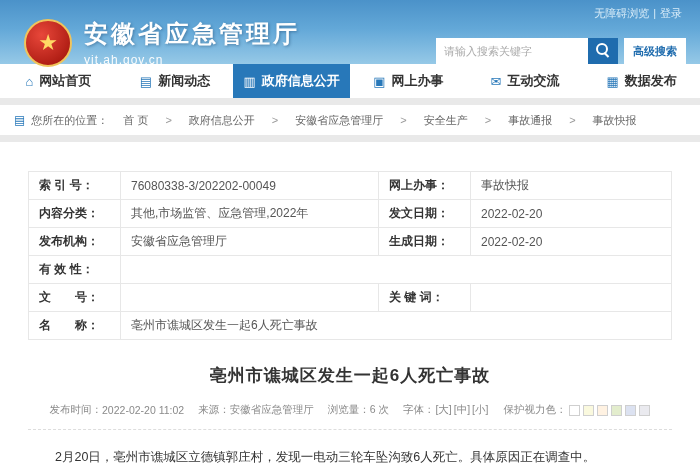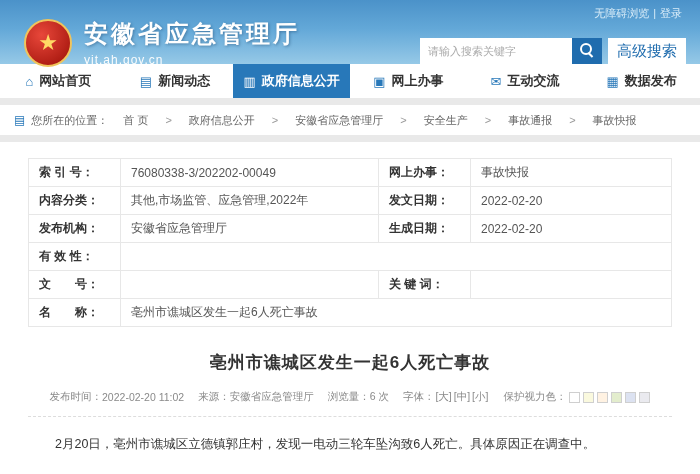--- a/index.html
+++ b/index.html
@@ -25,40 +25,40 @@
     font-size:11px; color:#333; background:#fff; }
   .search input::placeholder { color:#aaa; }
   .search-btn { width:30px; height:26px; background:#1f6cae; border:none; cursor:pointer;
     position:relative; }
   .mag { position:absolute; left:8px; top:5px; width:14px; height:14px; }
   .mag::before { content:""; position:absolute; left:0; top:0; width:8px; height:8px;
     border:2px solid #fff; border-radius:50%; }
   .mag::after { content:""; position:absolute; left:9px; top:9px; width:6px; height:2px;
     background:#fff; transform:rotate(45deg); transform-origin:0 0; }
   .adv-search { height:26px; margin-left:6px; background:#fff; color:#1f6cae;
-    font-size:15px; font-weight:normal; border:none; padding:0 9px; cursor:pointer; }
+    font-size:11px; font-weight:bold; border:none; padding:0 9px; cursor:pointer; }
 
   
   .nav { display:flex; height:34px; background:#fff; }
   .nav-item { flex:1; display:flex; align-items:center; justify-content:center;
     font-size:13px; font-weight:bold; color:#333; cursor:pointer; }
   .nav-item .nicon { color:#2878b9; margin-right:6px; font-size:13px; }
   .nav-item.active { background:#2878b9; color:#fff; }
   .nav-item.active .nicon { color:#fff; }
 
   
   .crumb-bar { margin-top:7px; background:#fff; height:30px; display:flex;
     align-items:center; padding:0 14px; font-size:11px; color:#666; }
   .crumb-bar .bicon { color:#2878b9; margin-right:6px; font-size:12px; }
   .crumb-bar a { color:#666; text-decoration:none; cursor:pointer; margin:0 15px; }
   .crumb-sep { color:#999; margin:0 2px; }
 
   
   .content { margin-top:7px; background:#fff; padding:16px 0 30px; min-height:330px; }
-  table.info { border-collapse:collapse; width:644px; margin:0 auto; table-layout:fixed; }
+  table.info { border-collapse:collapse; width:644px; margin:13px auto; table-layout:fixed; }
   table.info td { border:1px solid #e7e7e7; height:28px; padding:4px 10px;
     font-size:12px; vertical-align:middle; }
   td.lbl { font-weight:bold; color:#333; white-space:nowrap; }
   td.val { color:#555; }
 
   .art-title { text-align:center; font-size:17px; font-weight:bold; color:#333;
     margin-top:24px; letter-spacing:1px; }
   .art-meta { margin:16px 28px 0; padding-bottom:12px; border-bottom:1px dashed #ddd;
     text-align:center; font-size:10.5px; color:#8a8a8a; display:flex;
     justify-content:center; align-items:flex-start; flex-wrap:nowrap; white-space:nowrap; }

